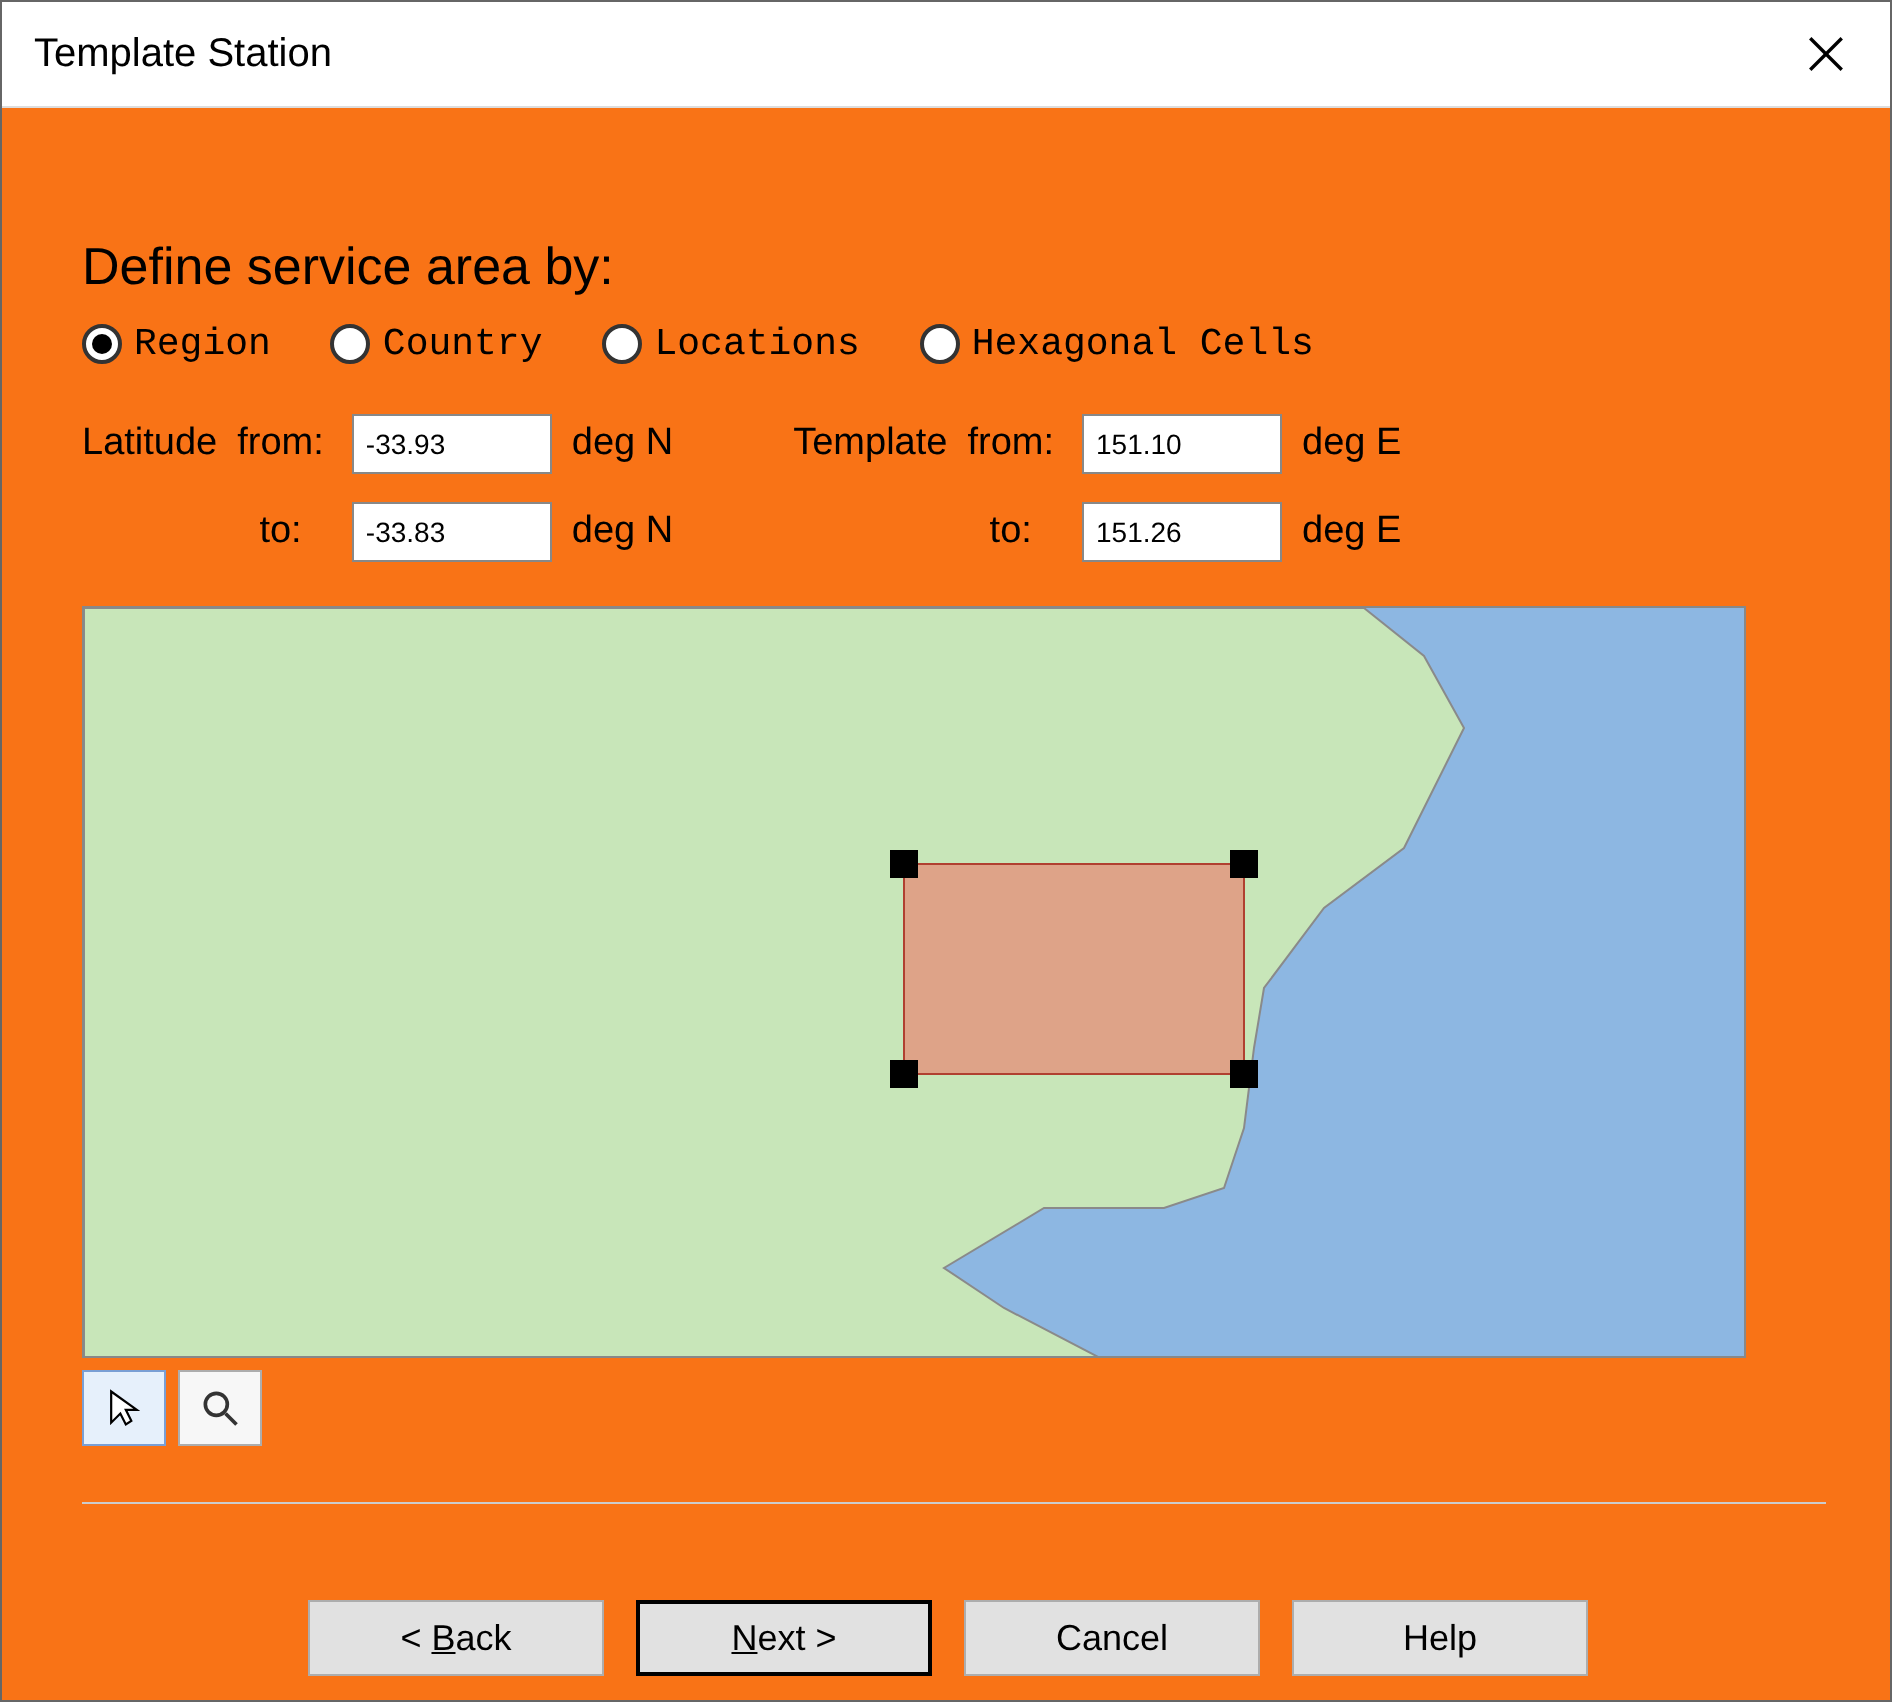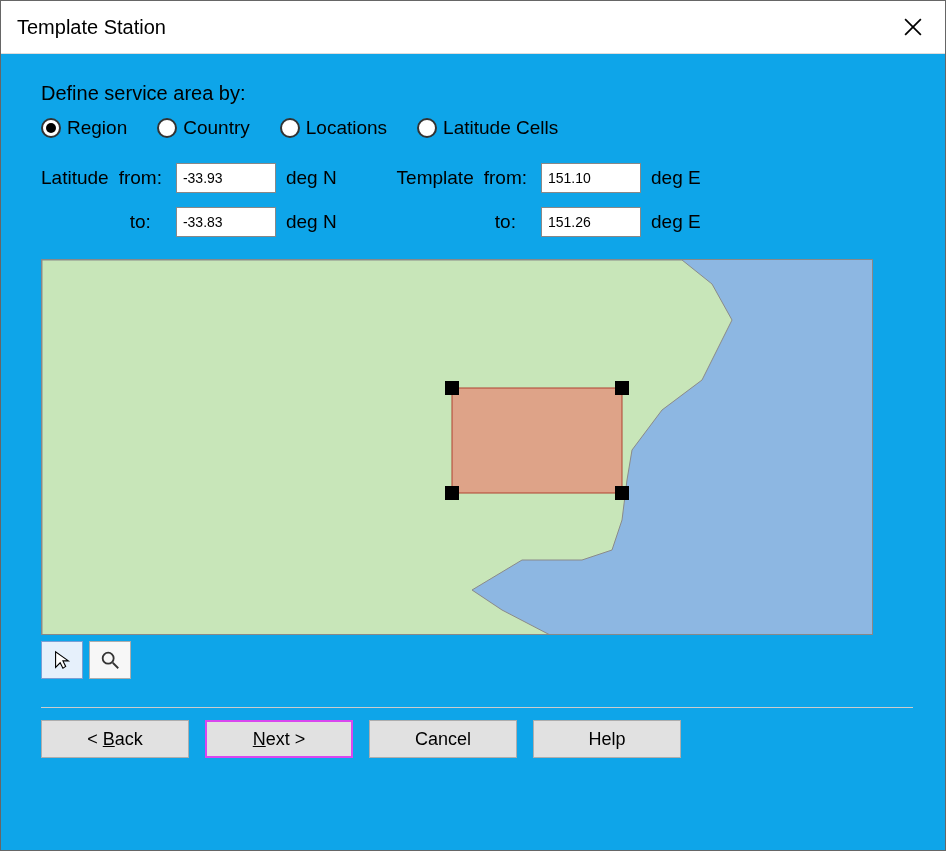--- a/index.html
+++ b/index.html
@@ -6,21 +6,21 @@
   body {
     margin: 0;
     font-family: "Segoe UI", Tahoma, sans-serif;
     font-size: 15px;
     background: #888;
     color: #000;
   }
   .dialog {
     width: 946px;
     height: 851px;
-    background: #0ea5e9;
+    background: #f97316;
     border: 1px solid #666;
     display: flex;
     flex-direction: column;
   }
   .titlebar {
     background: #fff;
     display: flex;
     align-items: center;
     justify-content: space-between;
     padding: 8px 12px 8px 16px;
@@ -38,29 +38,31 @@
     cursor: pointer;
   }
   .close-btn svg { width: 18px; height: 18px; }
   .content {
     padding: 28px 32px 12px 40px;
     flex: 1;
     display: flex;
     flex-direction: column;
   }
   .heading {
-    font-size: 20px;
+    font-size: 26px;
     margin-bottom: 12px;
+    margin-top: 36px;
   }
   .radio-row {
     display: flex;
     gap: 30px;
     align-items: center;
     margin-bottom: 24px;
     font-size: 19px;
+    font-family: Liberation Mono, monospace;
   }
   .radio-opt {
     display: flex;
     align-items: center;
     gap: 6px;
     cursor: pointer;
   }
   .radio-circle {
     width: 20px;
     height: 20px;
@@ -131,36 +133,37 @@
     border: 1px solid #adadad;
     background: #f7f7f7;
   }
   .tool-btn svg { width: 22px; height: 22px; }
   .separator {
     border-top: 1px solid #ccc;
     margin: 28px 0 12px 0;
   }
   .button-row {
     display: flex;
-    justify-content: flex-start;
+    justify-content: center;
     gap: 16px;
     padding-right: 6px;
     padding-bottom: 10px;
+    margin-top: 36px;
   }
   .btn {
     width: 148px;
     height: 38px;
     background: #e1e1e1;
     border: 1px solid #adadad;
     font-size: 18px;
     font-family: inherit;
     cursor: pointer;
   }
   .btn.primary {
-    border: 2px solid #d946ef;
+    border: 2px solid #000000;
     background: #e1e1e1;
   }
   .btn .ul { text-decoration: underline; }
 </style>
 </head>
 <body>
 
 <div class="dialog">
 
   <div class="titlebar">
@@ -185,21 +188,21 @@
       <div class="radio-opt">
         <span class="radio-circle"></span>
         <span>Country</span>
       </div>
       <div class="radio-opt">
         <span class="radio-circle"></span>
         <span>Locations</span>
       </div>
       <div class="radio-opt">
         <span class="radio-circle"></span>
-        <span>Latitude Cells</span>
+        <span>Hexagonal Cells</span>
       </div>
     </div>
 
     <div class="coords">
       <div class="coord-group">
         <span class="lbl">Latitude</span>
         <span class="sublbl">from:</span>
         <input class="coord-input" value="-33.93" style="">
         <span>deg N</span>
 

